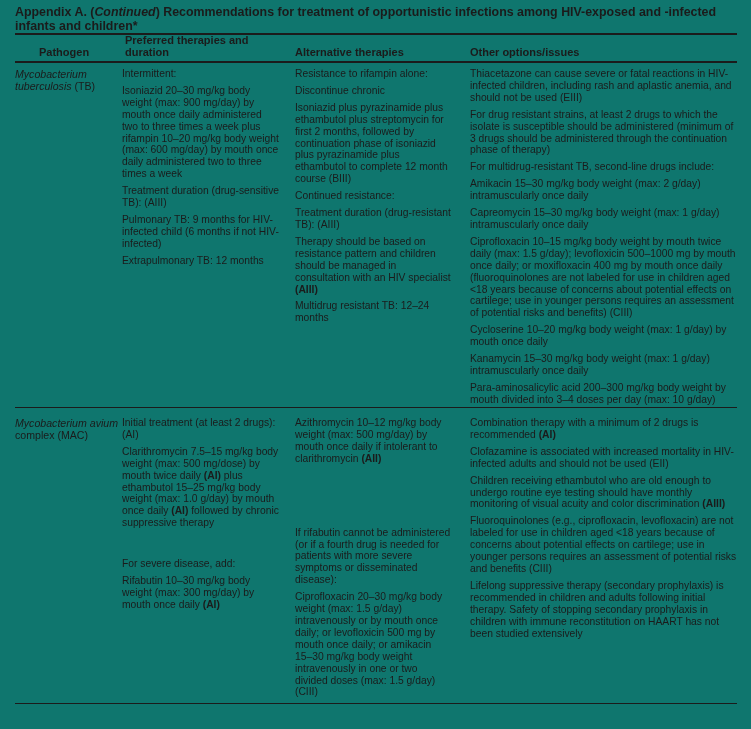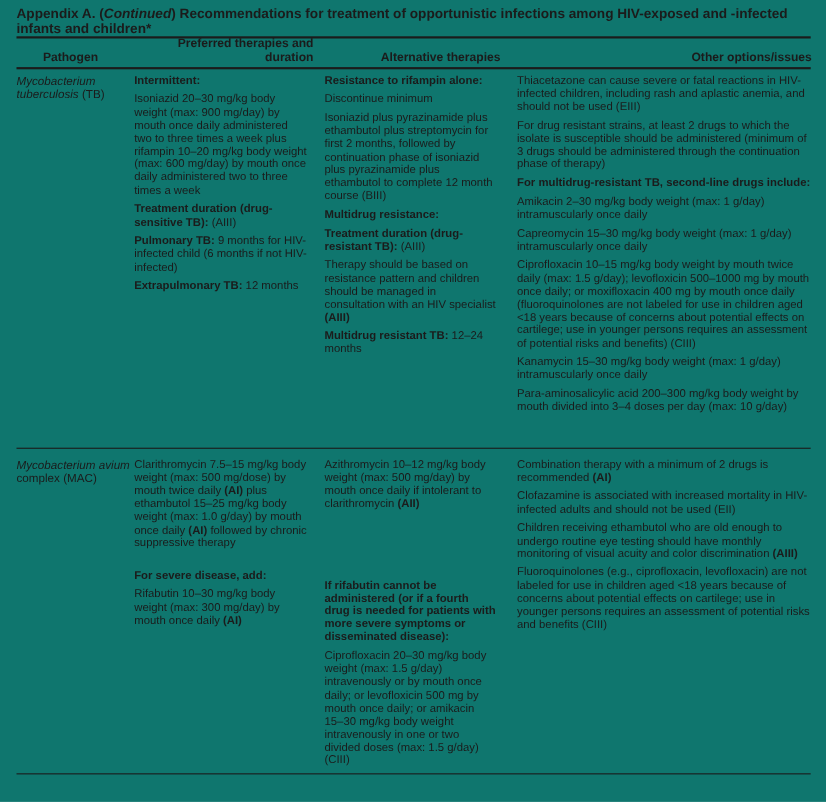--- a/index.html
+++ b/index.html
@@ -9,41 +9,41 @@
   }
   .title{
     position:absolute;left:15px;top:5px;width:726px;
     font-size:12.4px;font-weight:700;line-height:14px;letter-spacing:0;
   }
   .title .it{font-style:italic;}
   .rule{position:absolute;left:15px;width:722px;background:#1b1b1b;}
   .rule-title{top:33px;height:2px;}
   .rule-header{top:61px;height:2px;}
   .colhead{
-    position:absolute;font-size:11px;font-weight:700;line-height:12px;text-align:right;
+    position:absolute;font-size:11px;font-weight:700;line-height:12px;text-align:left;
   }
   .colhead.pathogen{left:15px;top:46px;text-align:left;padding-left:24px;}
   .colhead.preferred{left:125px;top:34px;width:160px;}
   .colhead.alternative{left:295px;top:46px;width:160px;}
   .colhead.other{left:470px;top:46px;width:268px;}
   .tbl{position:absolute;left:15px;top:68px;width:722px;}
   .row{
     display:grid;grid-template-columns:107px 167px 172px 276px;
     box-sizing:border-box;border-bottom:1.5px solid #1b1b1b;
   }
   .row-tb{height:340px;}
   .row-mac{height:296px;padding-top:9px;}
   .cell{font-size:10.3px;line-height:11.9px;box-sizing:border-box;}
   .cell.c2{padding-right:9px;}
   .cell.c3{padding-left:6px;padding-right:10px;}
   .cell.c4{padding-left:9px;}
   .cell p{margin:0 0 5px 0;}
-  .cell .h{font-weight:700;}
+  .cell .h{font-weight:400;}
   .cell .gap-sm{}
-  .cell .gap-md{margin-top:18px;}
+  .cell .gap-md{margin-top:29px;}
   .cell .gap-lg{margin-top:62px;}
   .b{font-weight:700;}
   .pathogen-name{font-size:10.6px;line-height:12px;}
   .pathogen-name .it{font-style:italic;}
 </style>
 </head>
 <body>
 
 <div class="page">
 
@@ -71,60 +71,63 @@
       <div class="cell c2">
         <p class="h">Intermittent:</p>
         <p>Isoniazid 20–30 mg/kg body weight (max: 900 mg/day) by mouth once daily administered two to three times a week plus rifampin 10–20 mg/kg body weight (max: 600 mg/day) by mouth once daily administered two to three times a week</p>
         <p class="gap-sm"><span class="h">Treatment duration (drug-sensitive TB):</span><span> (AIII)</span></p>
         <p><span class="h">Pulmonary TB:</span><span> 9 months for HIV-infected child (6 months if not HIV-infected)</span></p>
         <p><span class="h">Extrapulmonary TB:</span><span> 12 months</span></p>
       </div>
 
       <div class="cell c3">
         <p class="h">Resistance to rifampin alone:</p>
-        <p>Discontinue minimum</p>
+        <p>Discontinue chronic</p>
         <p>Isoniazid plus pyrazinamide plus ethambutol plus streptomycin for first 2 months, followed by continuation phase of isoniazid plus pyrazinamide plus ethambutol to complete 12 month course (BIII)</p>
-        <p class="h gap-sm">Multidrug resistance:</p>
+        <p class="h gap-sm">Continued resistance:</p>
         <p><span class="h">Treatment duration (drug-resistant TB):</span><span> (AIII)</span></p>
         <p><span>Therapy should be based on resistance pattern and children should be managed in consultation with an HIV specialist </span><span class="b">(AIII)</span></p>
         <p><span class="h">Multidrug resistant TB:</span><span> 12–24 months</span></p>
       </div>
 
       <div class="cell c4">
         <p>Thiacetazone can cause severe or fatal reactions in HIV-infected children, including rash and aplastic anemia, and should not be used (EIII)</p>
         <p>For drug resistant strains, at least 2 drugs to which the isolate is susceptible should be administered (minimum of 3 drugs should be administered through the continuation phase of therapy)</p>
         <p class="h">For multidrug-resistant TB, second-line drugs include:</p>
-        <p>Amikacin 2–30 mg/kg body weight (max: 1 g/day) intramuscularly once daily</p>
+        <p>Amikacin 15–30 mg/kg body weight (max: 2 g/day) intramuscularly once daily</p>
         <p>Capreomycin 15–30 mg/kg body weight (max: 1 g/day) intramuscularly once daily</p>
         <p>Ciprofloxacin 10–15 mg/kg body weight by mouth twice daily (max: 1.5 g/day); levofloxicin 500–1000 mg by mouth once daily; or moxifloxacin 400 mg by mouth once daily (fluoroquinolones are not labeled for use in children aged &lt;18 years because of concerns about potential effects on cartilege; use in younger persons requires an assessment of potential risks and benefits) (CIII)</p>
+        <p>Cycloserine 10–20 mg/kg body weight (max: 1 g/day) by mouth once daily</p>
         <p>Kanamycin 15–30 mg/kg body weight (max: 1 g/day) intramuscularly once daily</p>
         <p>Para-aminosalicylic acid 200–300 mg/kg body weight by mouth divided into 3–4 doses per day (max: 10 g/day)</p>
       </div>
     </div>
 
     <div class="row row-mac">
 
       <div class="cell c1">
         <p class="pathogen-name"><span class="it">Mycobacterium avium</span><span> complex (MAC)</span></p>
       </div>
 
       <div class="cell c2">
+        <p class="h">Initial treatment (at least 2 drugs): (AI)</p>
         <p><span>Clarithromycin 7.5–15 mg/kg body weight (max: 500 mg/dose) by mouth twice daily </span><span class="b">(AI)</span><span> plus ethambutol 15–25 mg/kg body weight (max: 1.0 g/day) by mouth once daily </span><span class="b">(AI)</span><span> followed by chronic suppressive therapy</span></p>
         <p class="h gap-md">For severe disease, add:</p>
         <p><span>Rifabutin 10–30 mg/kg body weight (max: 300 mg/day) by mouth once daily </span><span class="b">(AI)</span></p>
       </div>
 
       <div class="cell c3">
         <p><span>Azithromycin 10–12 mg/kg body weight (max: 500 mg/day) by mouth once daily if intolerant to clarithromycin </span><span class="b">(AII)</span></p>
         <p class="h gap-lg">If rifabutin cannot be administered (or if a fourth drug is needed for patients with more severe symptoms or disseminated disease):</p>
         <p>Ciprofloxacin 20–30 mg/kg body weight (max: 1.5 g/day) intravenously or by mouth once daily; or levofloxicin 500 mg by mouth once daily; or amikacin 15–30 mg/kg body weight intravenously in one or two divided doses (max: 1.5 g/day) (CIII)</p>
       </div>
 
       <div class="cell c4">
         <p><span>Combination therapy with a minimum of 2 drugs is recommended </span><span class="b">(AI)</span></p>
         <p>Clofazamine is associated with increased mortality in HIV-infected adults and should not be used (EII)</p>
         <p><span>Children receiving ethambutol who are old enough to undergo routine eye testing should have monthly monitoring of visual acuity and color discrimination </span><span class="b">(AIII)</span></p>
         <p>Fluoroquinolones (e.g., ciprofloxacin, levofloxacin) are not labeled for use in children aged &lt;18 years because of concerns about potential effects on cartilege; use in younger persons requires an assessment of potential risks and benefits (CIII)</p>
+        <p>Lifelong suppressive therapy (secondary prophylaxis) is recommended in children and adults following initial therapy. Safety of stopping secondary prophylaxis in children with immune reconstitution on HAART has not been studied extensively</p>
       </div>
     </div>
 
   </div>
 </div>
 
 </body></html>

